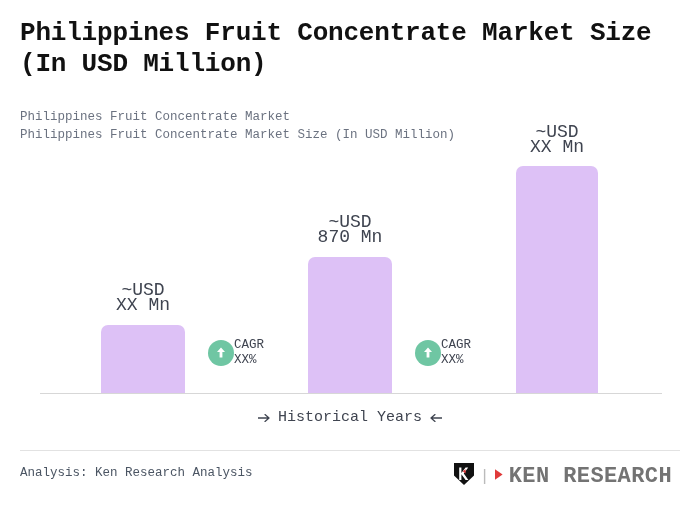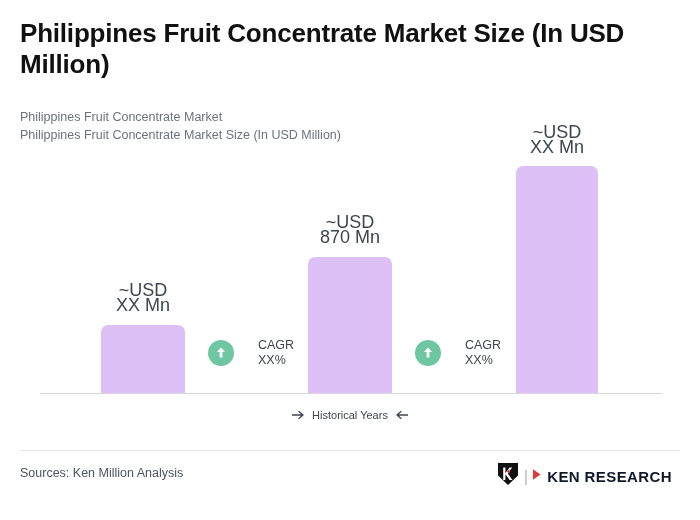--- a/index.html
+++ b/index.html
@@ -10,20 +10,21 @@
   body {
     font-family: "Liberation Sans", sans-serif;
     -webkit-font-smoothing: antialiased;
   }
   #page {
     position: relative;
     width: 700px;
     height: 520px;
     background: #ffffff;
     overflow: hidden;
+    font-family: Liberation Mono, monospace;
   }
 
   
   .chart-title {
     position: absolute;
     left: 20px;
     top: 18px;
     width: 640px;
     font-size: 26px;
     font-weight: 700;
@@ -73,21 +74,21 @@
     line-height: 14.5px;
     color: #3f4450;
     white-space: nowrap;
   }
 
   
   .cagr-group {
     position: absolute;
     display: flex;
     align-items: center;
-    gap: 24px;
+    gap: 0;
   }
   .cagr-circle {
     width: 26px;
     height: 26px;
     border-radius: 50%;
     background: #6fc6a3;
     display: flex;
     align-items: center;
     justify-content: center;
     flex: 0 0 auto;
@@ -108,21 +109,21 @@
     width: 700px;
     display: flex;
     justify-content: center;
     align-items: center;
     gap: 30px;
   }
   .legend-item {
     display: flex;
     align-items: center;
     gap: 7px;
-    font-size: 11px;
+    font-size: 15px;
     color: #3f4450;
     white-space: nowrap;
   }
   .legend-item svg { display: block; }
 
   
   .footer-divider {
     position: absolute;
     left: 20px;
     top: 450px;
@@ -140,24 +141,24 @@
   }
   .brand-logo {
     position: absolute;
     right: 28px;
     top: 462px;
     display: flex;
     align-items: center;
     gap: 5px;
   }
   .brand-wordmark {
-    font-size: 15px;
+    font-size: 22px;
     font-weight: 700;
     letter-spacing: 0.4px;
-    color: #0f172a;
+    color: #737373;
     line-height: 1;
     white-space: nowrap;
   }
 </style>
 </head>
 <body>
 
 <div id="page">
 
   <div class="chart-title">Philippines Fruit Concentrate Market Size (In USD Million)</div>
@@ -226,21 +227,21 @@
           <svg width="13" height="10" viewBox="0 0 13 10" aria-hidden="true">
             <path d="M13 5 H3 M6 1.6 L2 5 L6 8.4" fill="none" stroke="#3f4450" stroke-width="1.3" stroke-linecap="round" stroke-linejoin="round"></path>
           </svg>
         </span>
       </div>
 
     </div>
   </div>
 
   <div class="footer-divider"></div>
-  <div class="sources-text">Sources: Ken Million Analysis</div>
+  <div class="sources-text">Analysis: Ken Research Analysis</div>
 
   <div class="brand-logo">
     <span>
       <svg width="22" height="24" viewBox="0 0 22 24" aria-hidden="true">
         <path d="M1 1 H21 V13.5 L11 23 L1 13.5 Z" fill="#111111"></path>
         <path d="M6.2 5.5 H8.4 V11 L12.6 5.5 H15.2 L10.8 11.4 L15.4 18 H12.6 L8.4 12.2 V18 H6.2 Z" fill="#ffffff"></path>
         <path d="M9.6 9.2 L12.6 7.2 V11.6 Z" fill="#e03a3a"></path>
       </svg>
     </span>
     <span style="color:#bbbbbb; font-size:17px; line-height:1;">|</span>

